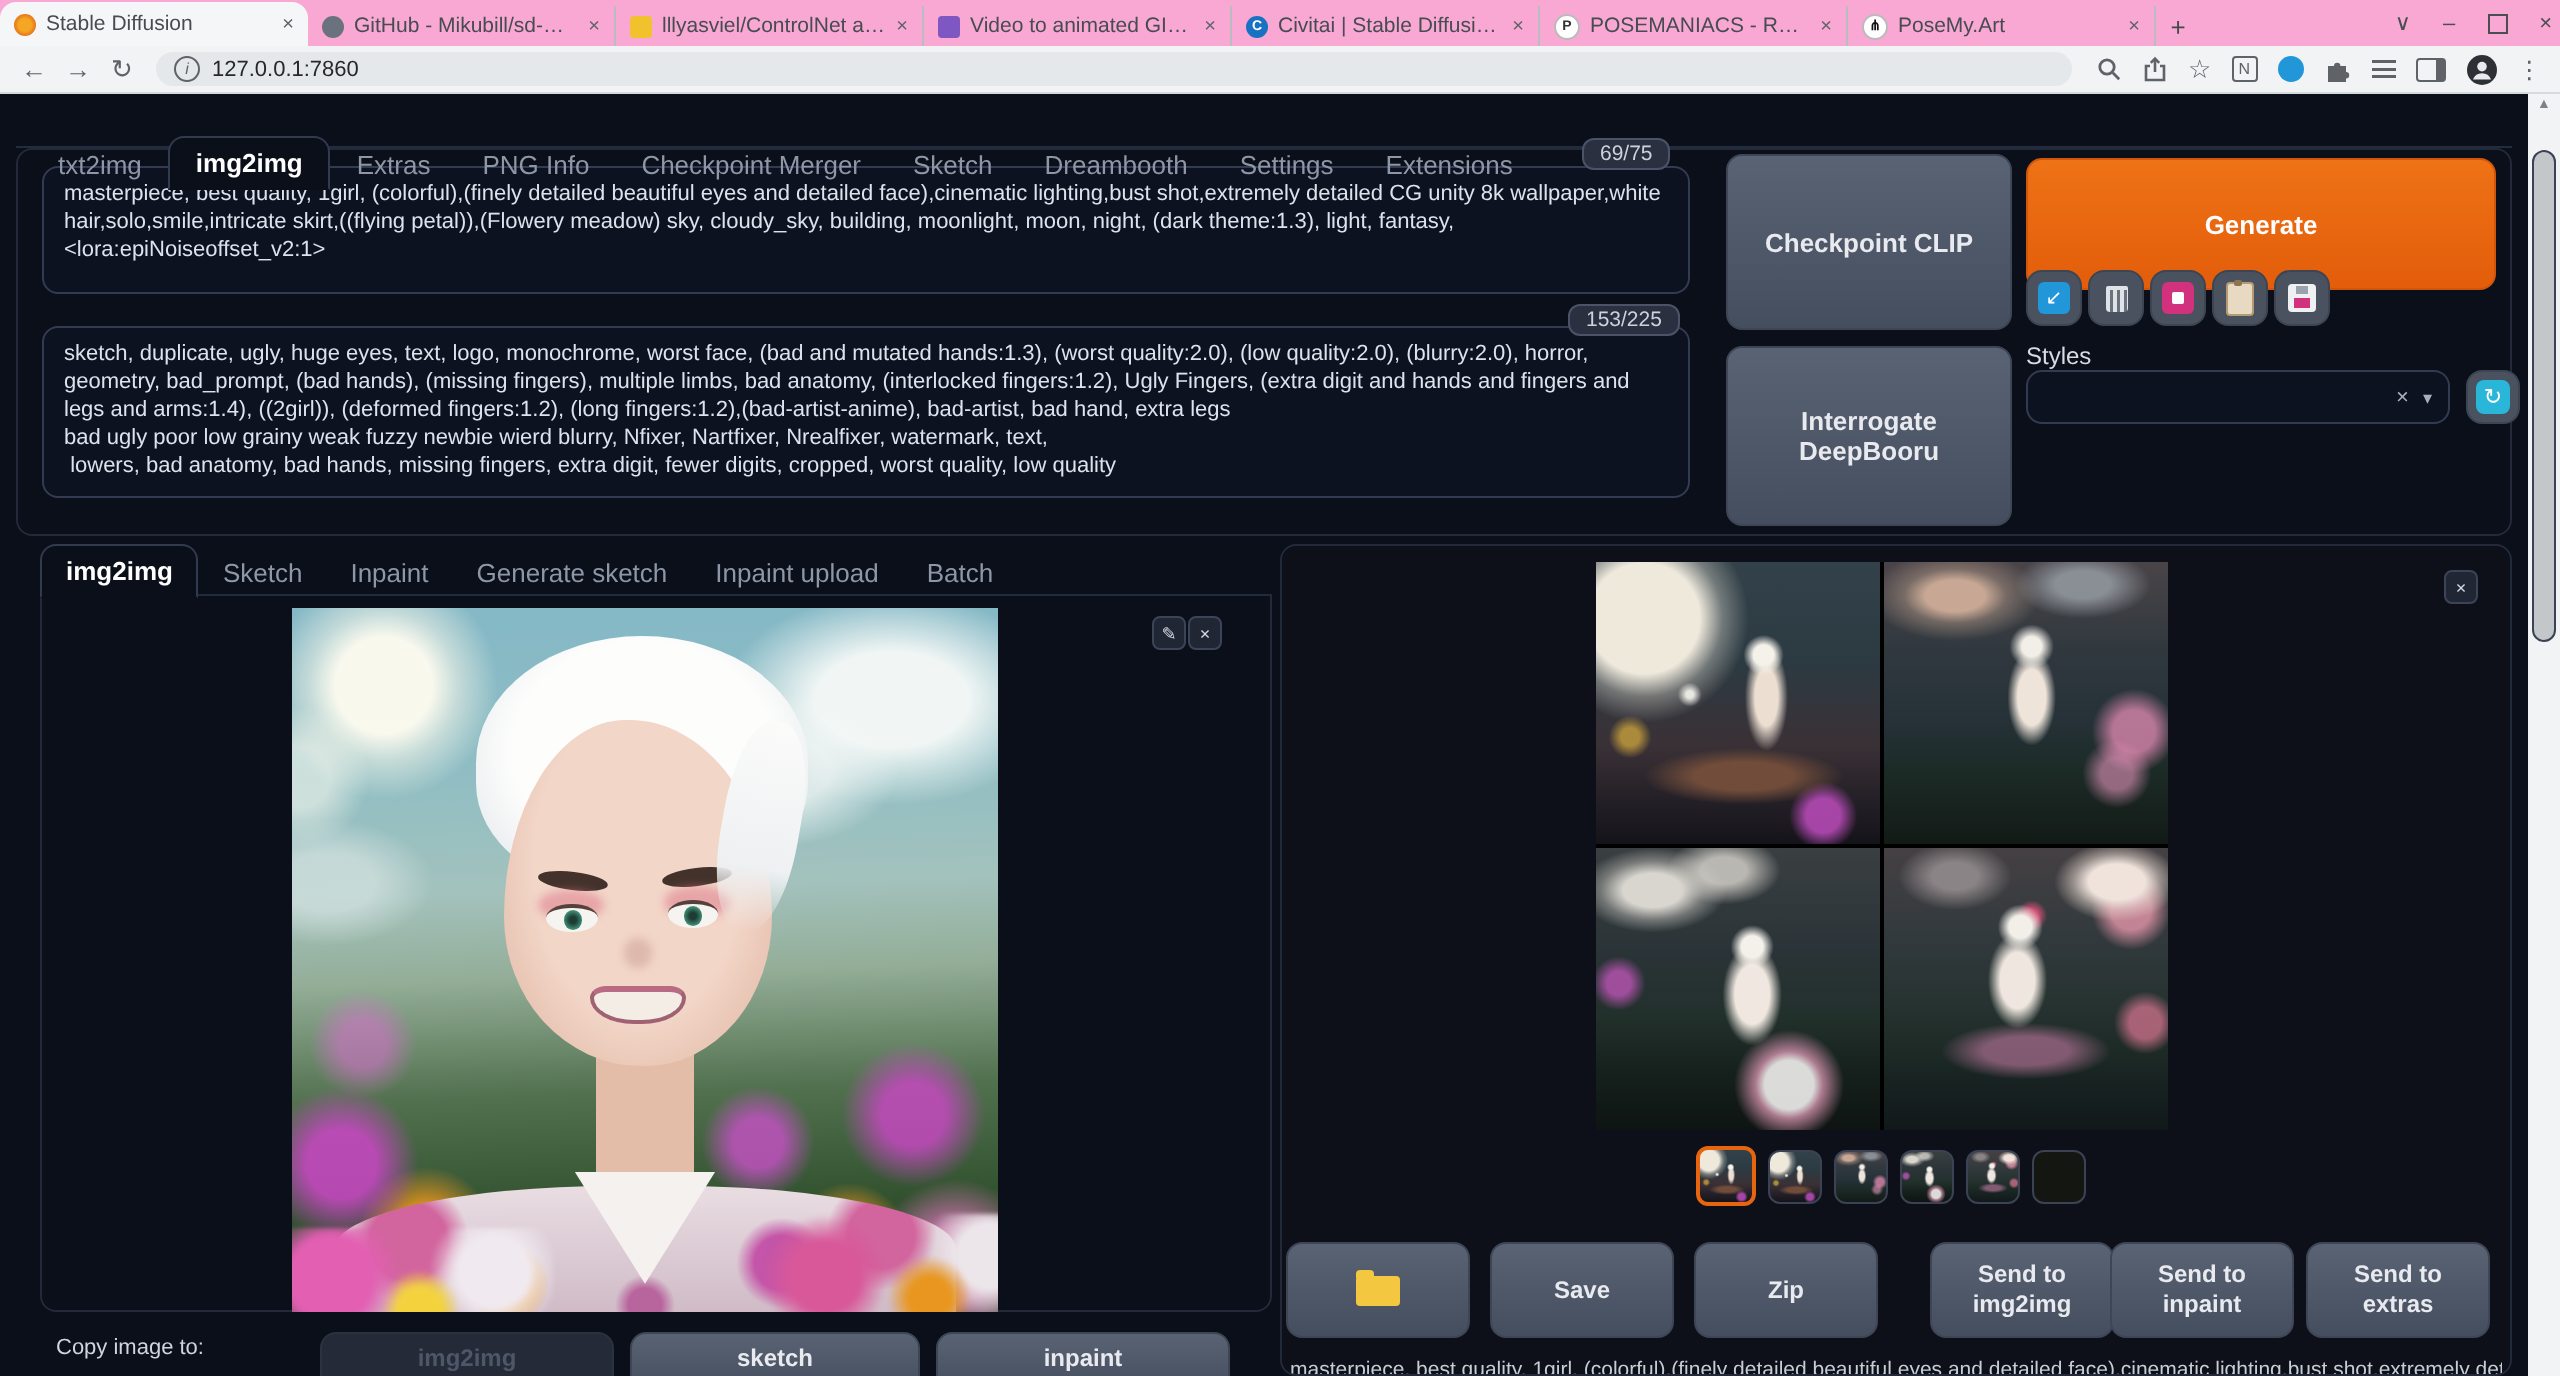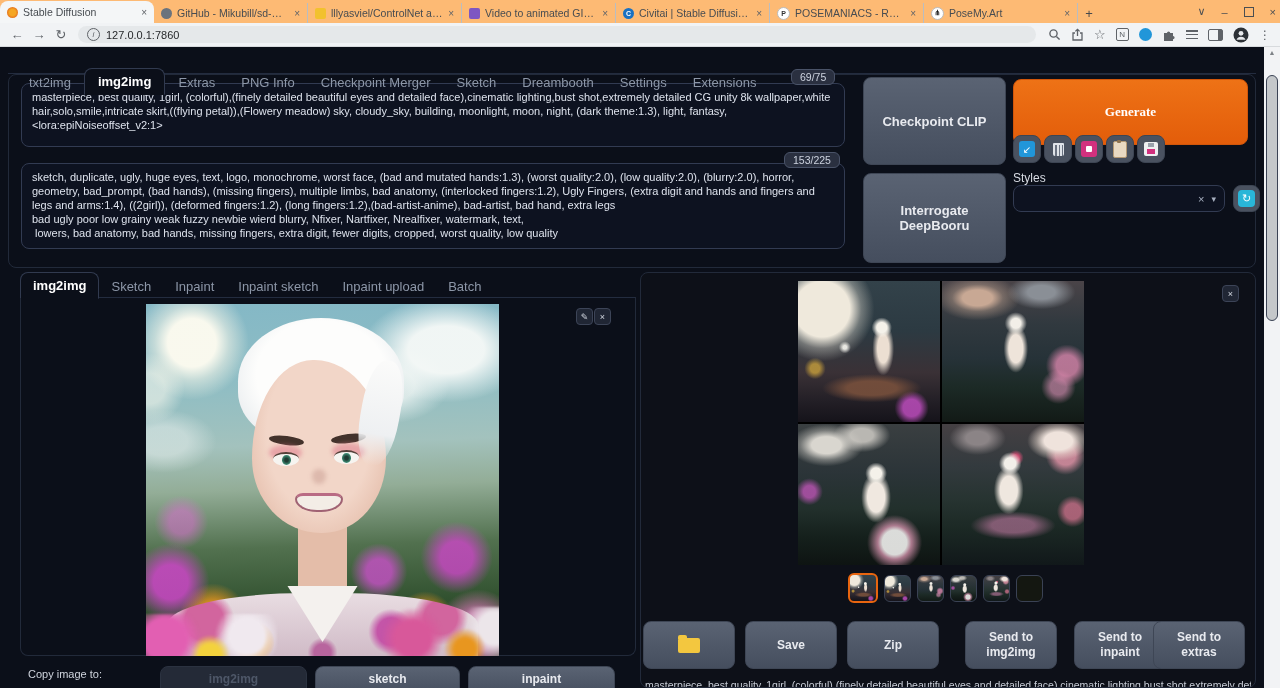--- a/index.html
+++ b/index.html
@@ -1,19 +1,19 @@
 <!DOCTYPE html>
 <html><head>
 <meta charset="utf-8">
 <style>
   html,body{margin:0;padding:0;background:#000;}
   #screen{position:relative;width:1280px;height:688px;overflow:hidden;
     font-family:"Liberation Sans",sans-serif;background:#0b0f19;}
   
-  .tabstrip{position:absolute;left:0;top:0;width:1280px;height:23px;background:#fdba74;display:flex;align-items:flex-end;}
+  .tabstrip{position:absolute;left:0;top:0;width:1280px;height:23px;background:#f9a8d4;display:flex;align-items:flex-end;}
   .btab{position:relative;width:154px;height:20px;display:flex;align-items:center;gap:5px;padding:0 7px;box-sizing:border-box;
     font-size:10.5px;color:#474c51;white-space:nowrap;}
   .btab .ttl{flex:1;overflow:hidden;text-overflow:ellipsis;}
   .btab .tclose{font-size:10px;color:#5f6368;flex:none;cursor:default;}
   .btab:not(.active){border-right:1px solid #b9bdc1;}
   .btab.active{background:#f4f6f7;border-radius:8px 8px 0 0;height:22px;border-right:none;}
   .fav{width:11px;height:11px;border-radius:50%;flex:none;display:flex;align-items:center;justify-content:center;
     font-size:7px;font-weight:bold;color:#fff;}
   .newtab{width:22px;height:20px;display:flex;align-items:center;justify-content:center;font-size:13px;color:#45494d;}
   .winctl{position:absolute;right:4px;top:0;height:23px;display:flex;align-items:center;gap:16px;color:#4a4e52;font-size:11px;}
@@ -300,21 +300,21 @@
 &lt;lora:epiNoiseoffset_v2:1&gt;</textarea>
       <span class="badge" style="left:782px;top:-6px;">69/75</span>
       <textarea class="ta" style="left: 12px; top: 88px; width: 824px; height: 86px;" spellcheck="false">sketch, duplicate, ugly, huge eyes, text, logo, monochrome, worst face, (bad and mutated hands:1.3), (worst quality:2.0), (low quality:2.0), (blurry:2.0), horror, geometry, bad_prompt, (bad hands), (missing fingers), multiple limbs, bad anatomy, (interlocked fingers:1.2), Ugly Fingers, (extra digit and hands and fingers and legs and arms:1.4), ((2girl)), (deformed fingers:1.2), (long fingers:1.2),(bad-artist-anime), bad-artist, bad hand, extra legs
 bad ugly poor low grainy weak fuzzy newbie wierd blurry, Nfixer, Nartfixer, Nrealfixer, watermark, text,
  lowers, bad anatomy, bad hands, missing fingers, extra digit, fewer digits, cropped, worst quality, low quality</textarea>
       <span class="badge" style="left:775px;top:77px;">153/225</span>
 
       <div class="btn" style="position:absolute;left:854px;top:2px;width:143px;height:88px;">Checkpoint CLIP</div>
       <div class="btn" style="position:absolute;left:854px;top:98px;width:143px;height:90px;padding:0 30px;">Interrogate DeepBooru</div>
 
-      <div class="btn btn-primary" style="position:absolute;left:1004px;top:4px;width:235px;height:66px;font-family:Liberation Serif, serif;">Generate</div>
+      <div class="btn btn-primary" style="position:absolute;left:1004px;top:4px;width:235px;height:66px;">Generate</div>
 
       <div style="position:absolute;left:1004px;top:60px;display:flex;gap:3px;">
         <div class="mini">
             <span class="pastechip">↙</span>
           </div>
         <div class="mini">
             <span class="trashchip"></span>
           </div>
         <div class="mini">
             <span class="netchip"></span>
@@ -335,21 +335,21 @@
       <div class="refbtn" style="left:1224px;top:110px;">
         <span class="refchip">↻</span>
       </div>
     </div>
 
     <div class="leftcol">
       <div class="subtabs">
         <div class="stab sel">img2img</div>
         <div class="stab">Sketch</div>
         <div class="stab">Inpaint</div>
-        <div class="stab">Inpaint sketch</div>
+        <div class="stab">Generate sketch</div>
         <div class="stab">Inpaint upload</div>
         <div class="stab">Batch</div>
       </div>
       <div class="subline"></div>
 
       <div class="preview">
         <div class="portrait">
           <div class="p-hair"></div>
           <div class="p-neck"></div>
           <div class="p-face">
@@ -401,21 +401,21 @@
         <span class="thumb tmini g4"></span>
         <span class="thumb" style="background:#141711;"></span>
       </div>
 
       <div class="btn gbtn" style="left:2px;">
           <span class="folderchip"></span>
         </div>
       <div class="btn gbtn" style="left:206px;">Zip</div>
       <div class="btn gbtn" style="left:104px;">Save</div>
       <div class="btn gbtn" style="left:324px;padding:0 18px;">Send to img2img</div>
-      <div class="btn gbtn" style="left:433px;padding:0 18px;">Send to inpaint</div>
+      <div class="btn gbtn" style="left:414px;padding:0 18px;">Send to inpaint</div>
       <div class="btn gbtn" style="left:512px;padding:0 8px;">Send to extras</div>
 
       <div class="galleryinfo">masterpiece, best quality, 1girl, (colorful),(finely detailed beautiful eyes and detailed face),cinematic lighting,bust shot,extremely detailed CG</div>
     </div>
   </div>
 
   <div class="vscroll">
     <span class="arrow">▲</span>
     <div class="thumb"></div>
   </div>

